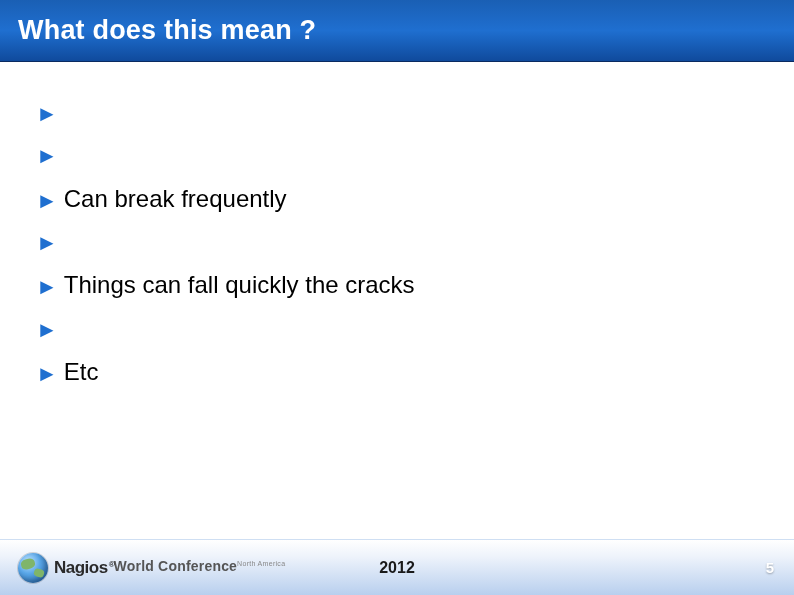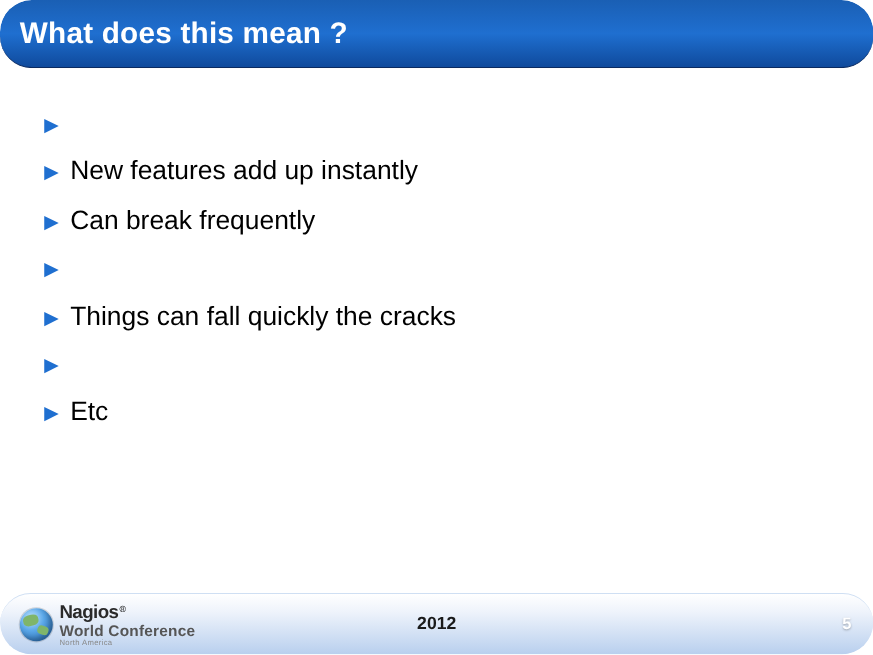--- a/index.html
+++ b/index.html
@@ -1,15 +1,15 @@
 <!DOCTYPE html>
 <html><head>
 <meta charset="utf-8">
 <style>
-  * { margin: 0; padding: 0; box-sizing: border-box; border-radius: 29px; }
+  * { margin: 0; padding: 0; box-sizing: border-box; }
   html, body { width: 794px; height: 595px; font-family: Arial, Helvetica, sans-serif; background: #fff; overflow: hidden; }
   .slide { width: 794px; height: 595px; position: relative; display: flex; flex-direction: column; }
   .title-bar {
     background: linear-gradient(to bottom, #1a5fb4 0%, #1f6fd0 50%, #0f4a9c 100%);
     height: 62px;
     display: flex;
     align-items: center;
     padding-left: 18px;
     border-bottom: 1px solid #0a2a60;
   }
@@ -32,21 +32,21 @@
     width: 30px; height: 30px; border-radius: 50%;
     background: radial-gradient(circle at 35% 30%, #bfe3ff 0%, #5aa7e8 40%, #1c5fa8 100%);
     position: relative; overflow: hidden;
     box-shadow: inset -3px -3px 5px rgba(0,0,0,0.25), 0 0 0 1px rgba(0,0,0,0.15);
   }
   .globe::before, .globe::after {
     content: ""; position: absolute; background: #7fb56a; border-radius: 40%;
   }
   .globe::before { width: 14px; height: 10px; left: 3px; top: 6px; transform: rotate(-15deg); }
   .globe::after { width: 10px; height: 8px; right: 4px; bottom: 6px; transform: rotate(20deg); }
-  .brand-text { display: flex; flex-direction: column; line-height: 1; }
+  .brand-text { display: flex; flex-direction: row; line-height: 1; }
   .brand-main { font-weight: bold; font-size: 17px; color: #2a2a2a; letter-spacing: -0.5px; position: relative; }
   .brand-reg { font-size: 8px; position: relative; top: -6px; left: 1px; }
   .brand-sub { font-size: 14px; color: #555; font-weight: bold; letter-spacing: 0.2px; }
   .brand-sub2 { font-size: 7px; color: #888; letter-spacing: 0.3px; margin-top: 1px; }
   .footer-center {
     position: absolute; left: 50%; transform: translateX(-50%);
     font-size: 16px; font-weight: bold; color: #1a1a1a;
   }
   .footer-right {
     position: absolute; right: 20px;
@@ -62,21 +62,20 @@
     <span class="title-text">What does this mean ?</span>
   </div>
 
   <div class="content">
     <ul class="bullet-list">
       <li class="bullet-item">
         <span class="bullet-marker">►</span>
       </li>
       <li class="bullet-item">
         <span class="bullet-marker">►</span>
-        <span>New features add up instantly</span>
       </li>
       <li class="bullet-item">
         <span class="bullet-marker">►</span>
         <span>Can break frequently</span>
       </li>
       <li class="bullet-item">
         <span class="bullet-marker">►</span>
       </li>
       <li class="bullet-item">
         <span class="bullet-marker">►</span>

